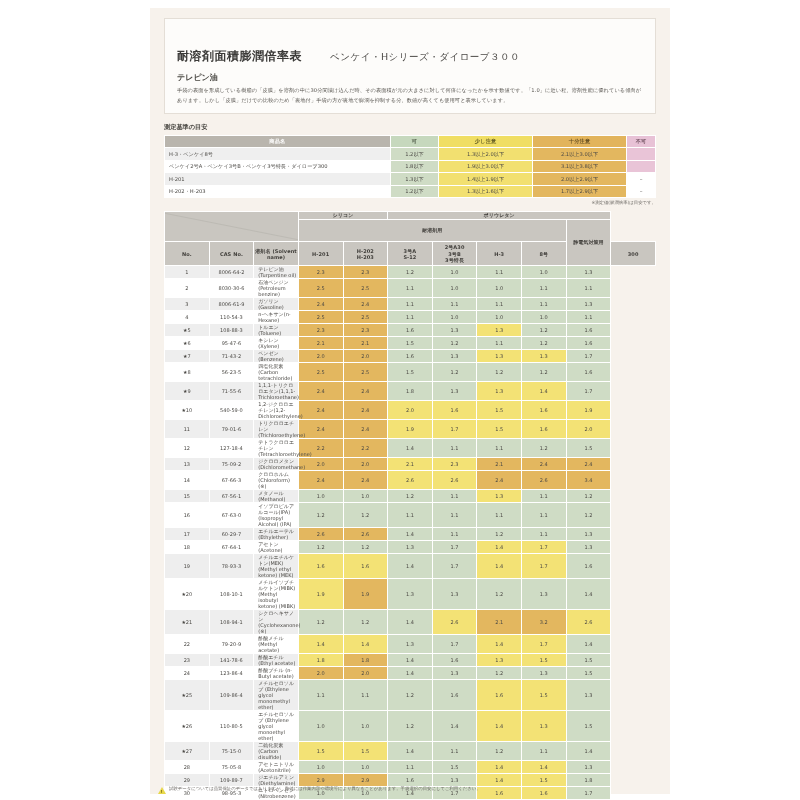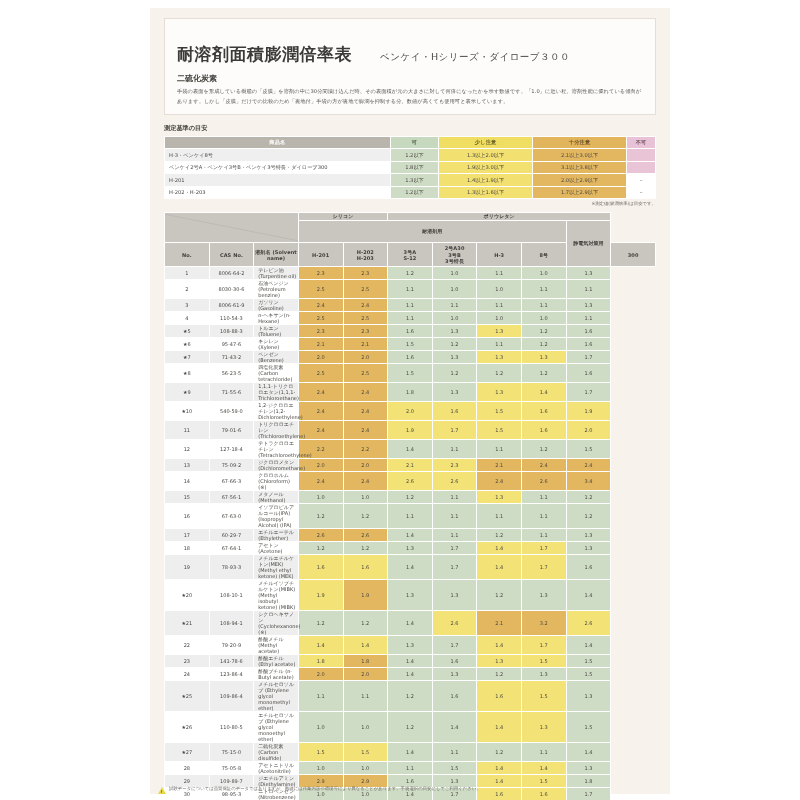--- a/index.html
+++ b/index.html
@@ -26,21 +26,21 @@
     background: #fdfcfa;
     border: 1px solid #e4ded6;
     padding: 8px 10px 8px 12px;
   }
   .title-row {
     display: flex;
     align-items: baseline;
     gap: 28px;
   }
   .main-title {
-    font-size: 17px;
+    font-size: 12px;
     font-weight: bold;
     color: #3b3a38;
     letter-spacing: 0.5px;
   }
   .sub-title {
     font-size: 9.5px;
     color: #4a4845;
     letter-spacing: 0.5px;
     margin-top: 24px;
   }
@@ -143,21 +143,21 @@
 <body>
 
 <div id="page">
   <div class="sheet">
 
     <div class="inner-card">
       <div class="title-row">
         <div class="main-title">耐溶剤面積膨潤倍率表</div>
         <div class="sub-title">ベンケイ・Hシリーズ・ダイローブ３００</div>
       </div>
-      <div class="lead-head">二硫化炭素</div>
+      <div class="lead-head">テレピン油</div>
       <div class="lead-body">手袋の表面を形成している樹脂の「皮膜」を溶剤の中に30分間漬け込んだ時、その表面積が元の大きさに対して何倍になったかを示す数値です。「1.0」に近い程、溶剤性能に優れている傾向があります。しかし「皮膜」だけでの比較のため「裏地付」手袋の方が裏地で膨潤を抑制する分、数値が高くても使用可と表示しています。</div>
     </div>
 
     <div class="section-label">測定基準の目安</div>
     <table class="std-table">
       <thead>
         <tr>
           <th>商品名</th>
           <th class="c-ok">可</th>
           <th class="c-warn">少し注意</th>

